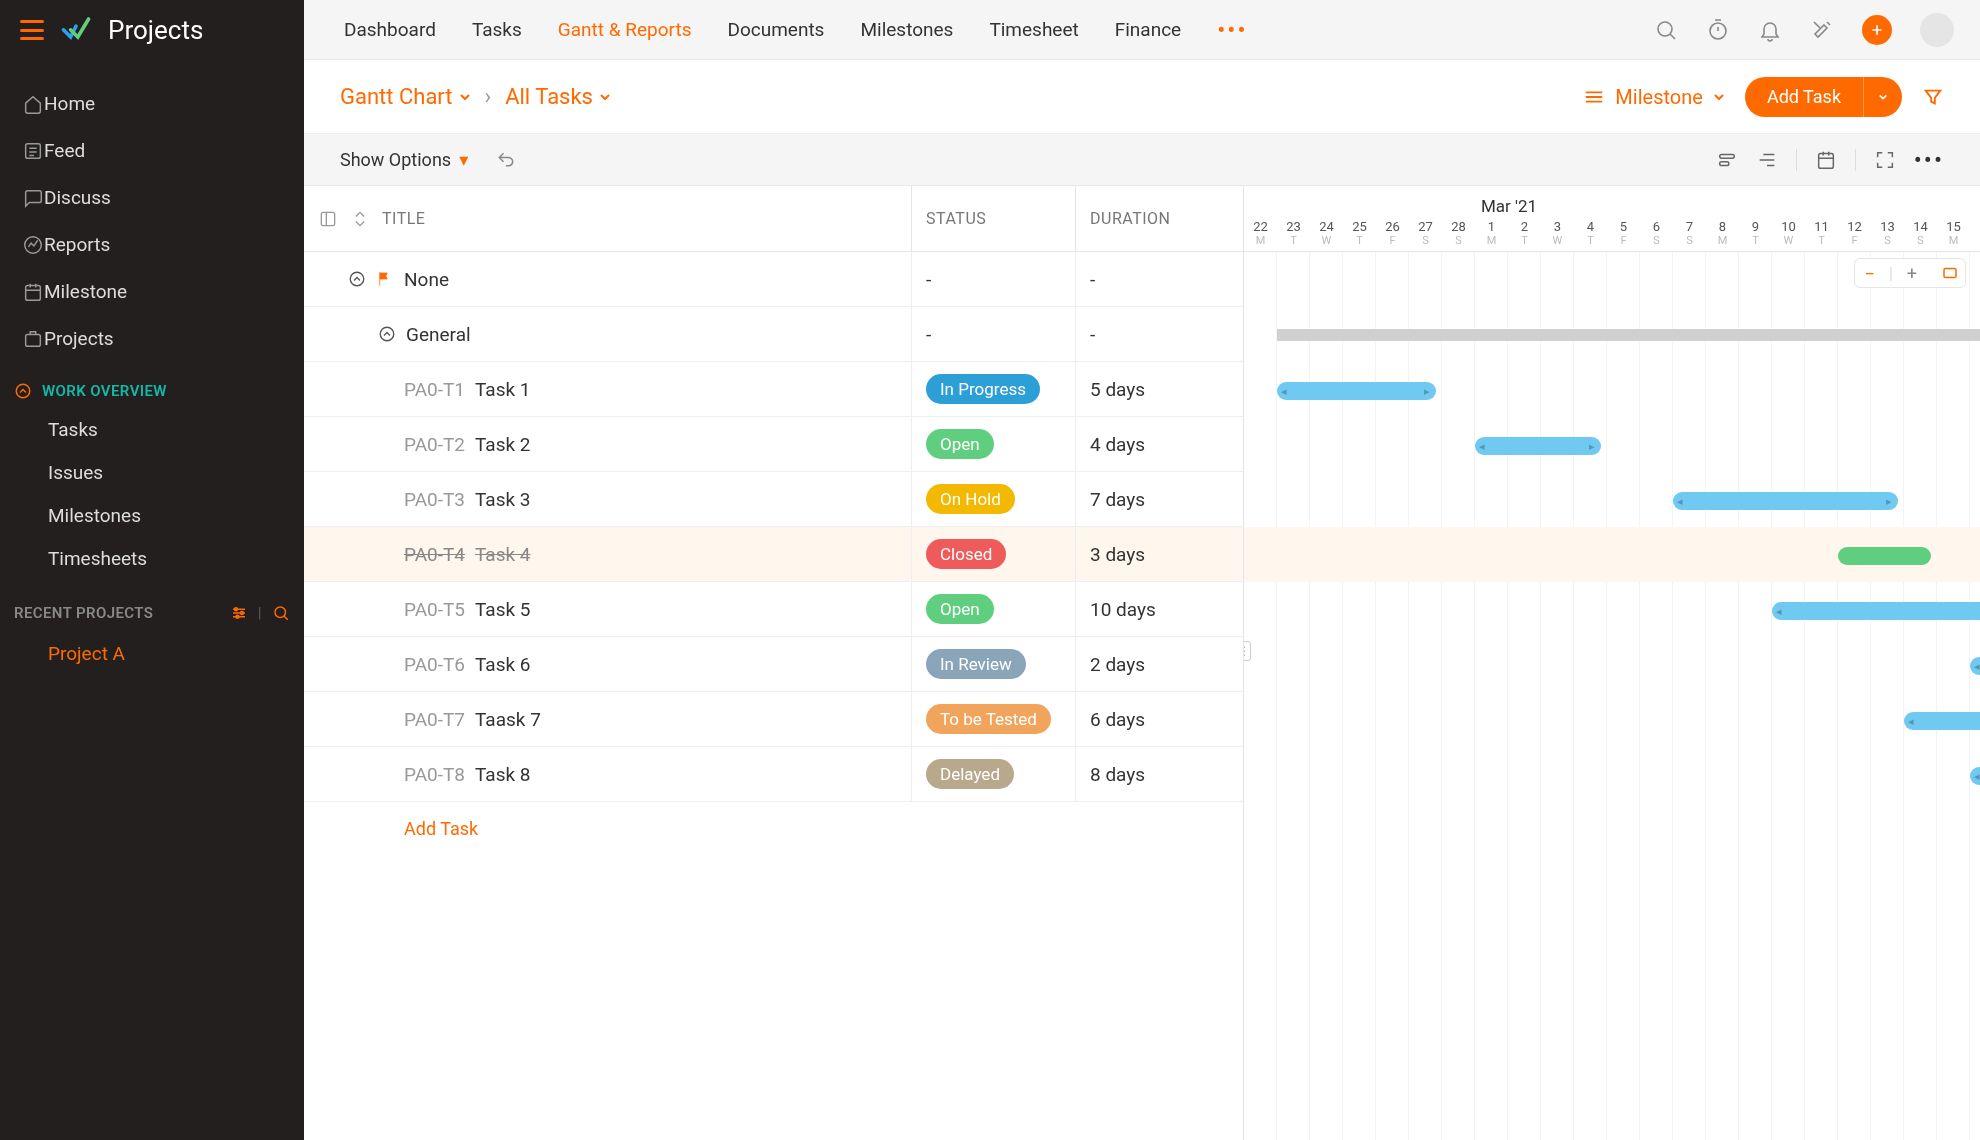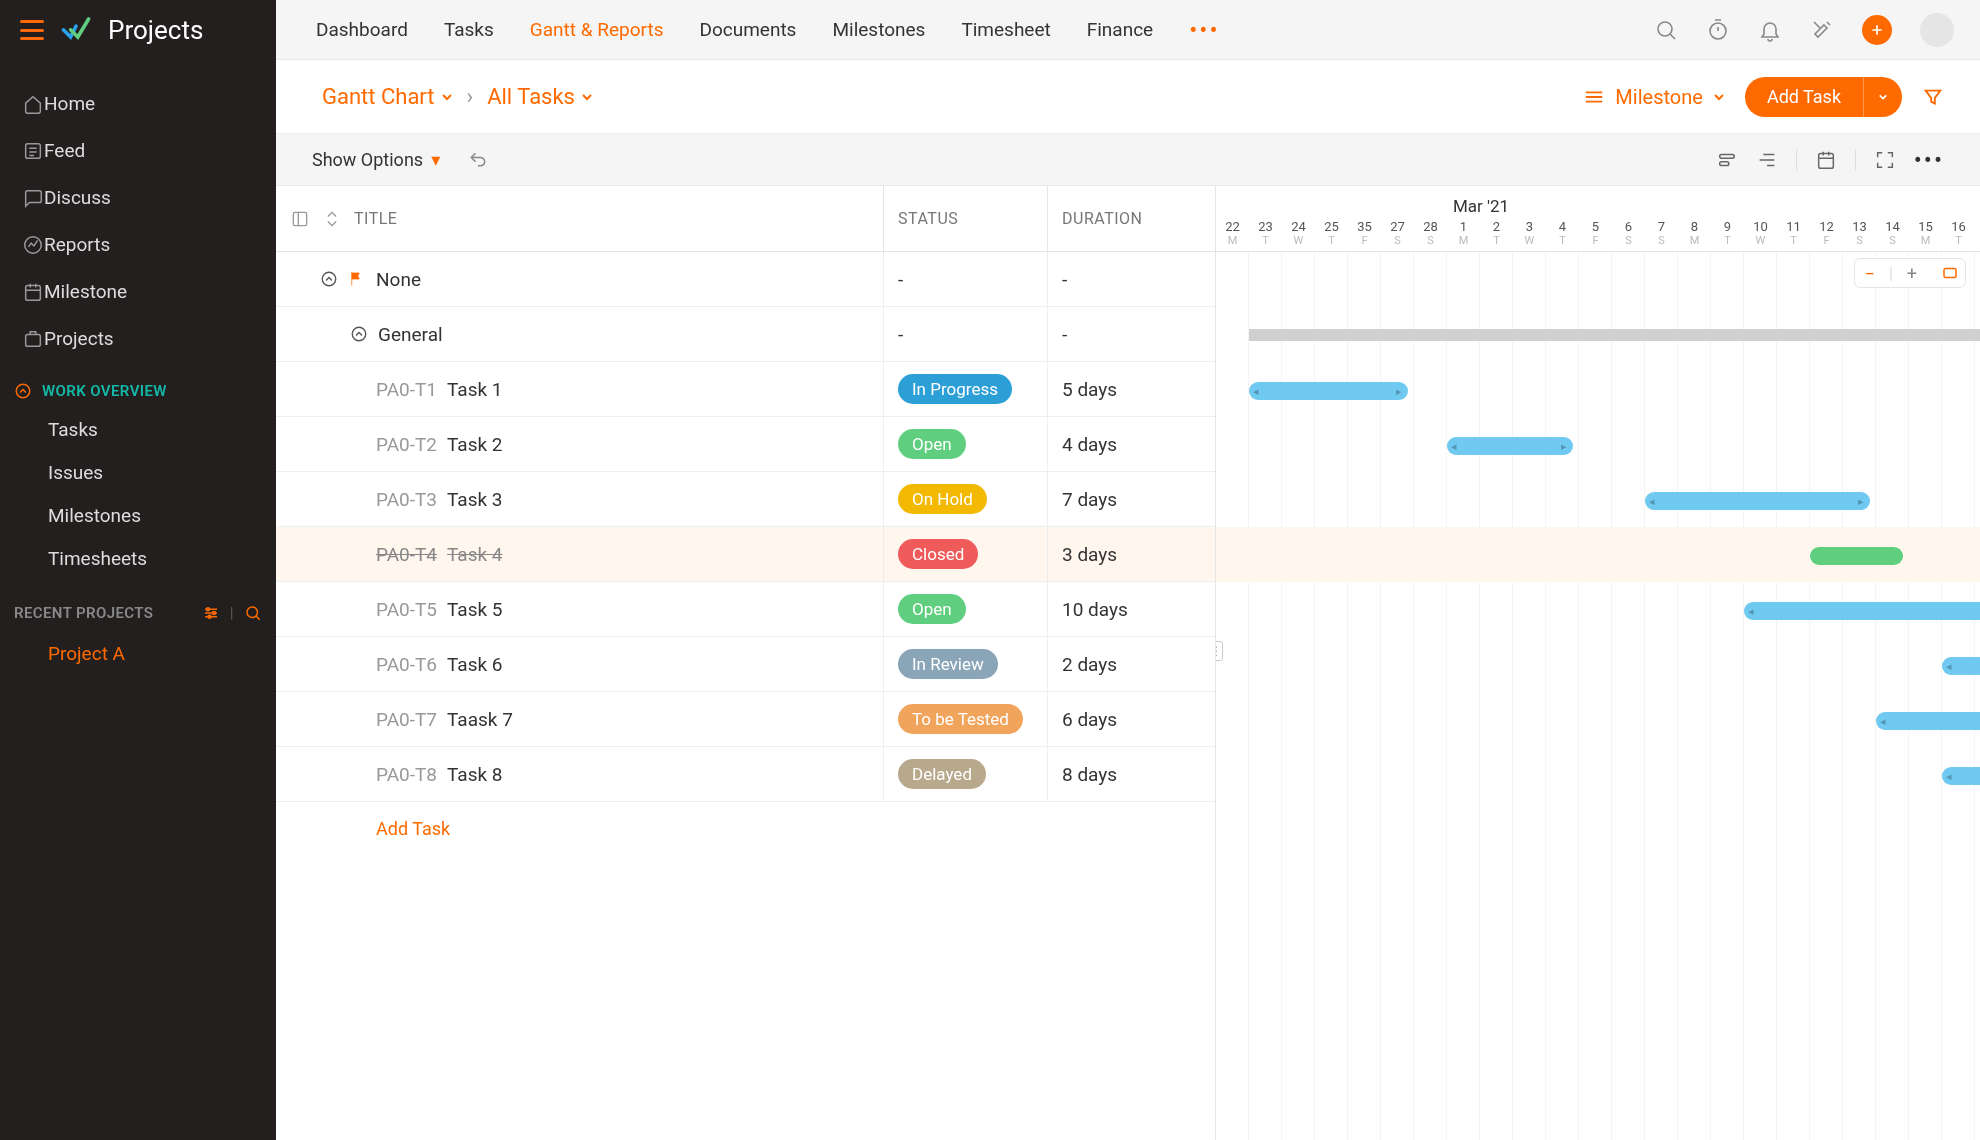--- a/index.html
+++ b/index.html
@@ -1,20 +1,20 @@
 <!DOCTYPE html>
 <html><head>
 <meta charset="utf-8">
 <style>
 * { margin: 0; padding: 0; box-sizing: border-box; font-family: -apple-system, BlinkMacSystemFont, "Segoe UI", Roboto, Helvetica, Arial, sans-serif; }
 body { background: #fff; overflow: hidden; }
 .app { display: flex; width: 1980px; height: 1140px; }
 
 
-.sidebar { width: 276px; background: #221f1e; color: #fff; display: flex; flex-direction: column; flex-shrink: 0; }
+.sidebar { width: 304px; background: #221f1e; color: #fff; display: flex; flex-direction: column; flex-shrink: 0; }
 .sb-brand { display: flex; align-items: center; padding: 16px 20px; gap: 14px; height: 60px; }
 .hamburger { width: 24px; height: 20px; display: flex; flex-direction: column; justify-content: space-between; cursor: pointer; }
 .hamburger span { height: 3px; background: #ff6a00; border-radius: 2px; }
 .brand-logo svg { width: 36px; height: 36px; }
 .brand-title { font-size: 26px; font-weight: 400; color: #fff; }
 .sb-nav { padding: 20px 0 0 0; }
 .sb-item { display: flex; align-items: center; gap: 0; padding: 12px 22px; color: #ddd; font-size: 19px; cursor: pointer; }
 .sb-item .ic { width: 22px; height: 22px; stroke: #999; fill: none; stroke-width: 1.6; }
 .sb-section { padding: 20px 14px 8px 14px; color: #14b8a6; font-size: 15px; font-weight: 600; display: flex; align-items: center; gap: 10px; letter-spacing: 0.4px; }
 .sb-section .ic { width: 18px; height: 18px; stroke: #ff6a00; fill: none; stroke-width: 2; }
@@ -32,21 +32,21 @@
 .tn-tab { cursor: pointer; }
 .tn-tab.active { color: #ff6a00; }
 .tn-more { color: #ff6a00; font-size: 24px; letter-spacing: 2px; cursor: pointer; }
 .topnav-icons { margin-left: auto; display: flex; align-items: center; gap: 28px; }
 .topnav-icons .ic { width: 24px; height: 24px; stroke: #888; fill: none; stroke-width: 1.6; cursor: pointer; }
 .btn-plus { width: 30px; height: 30px; border-radius: 50%; background: #ff6a00; display: flex; align-items: center; justify-content: center; cursor: pointer; }
 .btn-plus svg { width: 16px; height: 16px; stroke: #fff; stroke-width: 2.5; }
 .avatar { width: 34px; height: 34px; border-radius: 50%; background: #e5e5e5; cursor: pointer; }
 
 .subhead { height: 74px; display: flex; align-items: center; padding: 0 36px; border-bottom: 1px solid #eee; }
-.bc { display: flex; align-items: center; gap: 14px; color: #ff6a00; font-size: 22px; margin-left: 10px; }
+.bc { display: flex; align-items: center; gap: 14px; color: #ff6a00; font-size: 22px; }
 .bc-drop { display: flex; align-items: center; gap: 6px; cursor: pointer; }
 .bc-chev { color: #999; }
 .bc-caret { width: 12px; height: 12px; }
 .subhead-right { margin-left: auto; display: flex; align-items: center; gap: 20px; }
 .ms-drop { display: flex; align-items: center; gap: 10px; color: #ff6a00; font-size: 20px; cursor: pointer; }
 .btn-add-task { display: flex; align-items: center; background: #ff6a00; color: #fff; border-radius: 24px; height: 40px; overflow: hidden; cursor: pointer; }
 .btn-add-task .lbl { padding: 0 22px; font-size: 18px; }
 .btn-add-task .more { padding: 0 14px; border-left: 1px solid rgba(255,255,255,0.3); height: 40px; display: flex; align-items: center; }
 .filter-ic { width: 22px; height: 22px; stroke: #ff6a00; fill: none; stroke-width: 2; cursor: pointer; }
 
@@ -465,21 +465,21 @@
               </div>
               <div class="day-col">
                 <div>24</div>
                 <div class="dow">W</div>
               </div>
               <div class="day-col">
                 <div>25</div>
                 <div class="dow">T</div>
               </div>
               <div class="day-col">
-                <div>35</div>
+                <div>26</div>
                 <div class="dow">F</div>
               </div>
               <div class="day-col">
                 <div>27</div>
                 <div class="dow">S</div>
               </div>
               <div class="day-col">
                 <div>28</div>
                 <div class="dow">S</div>
               </div>

